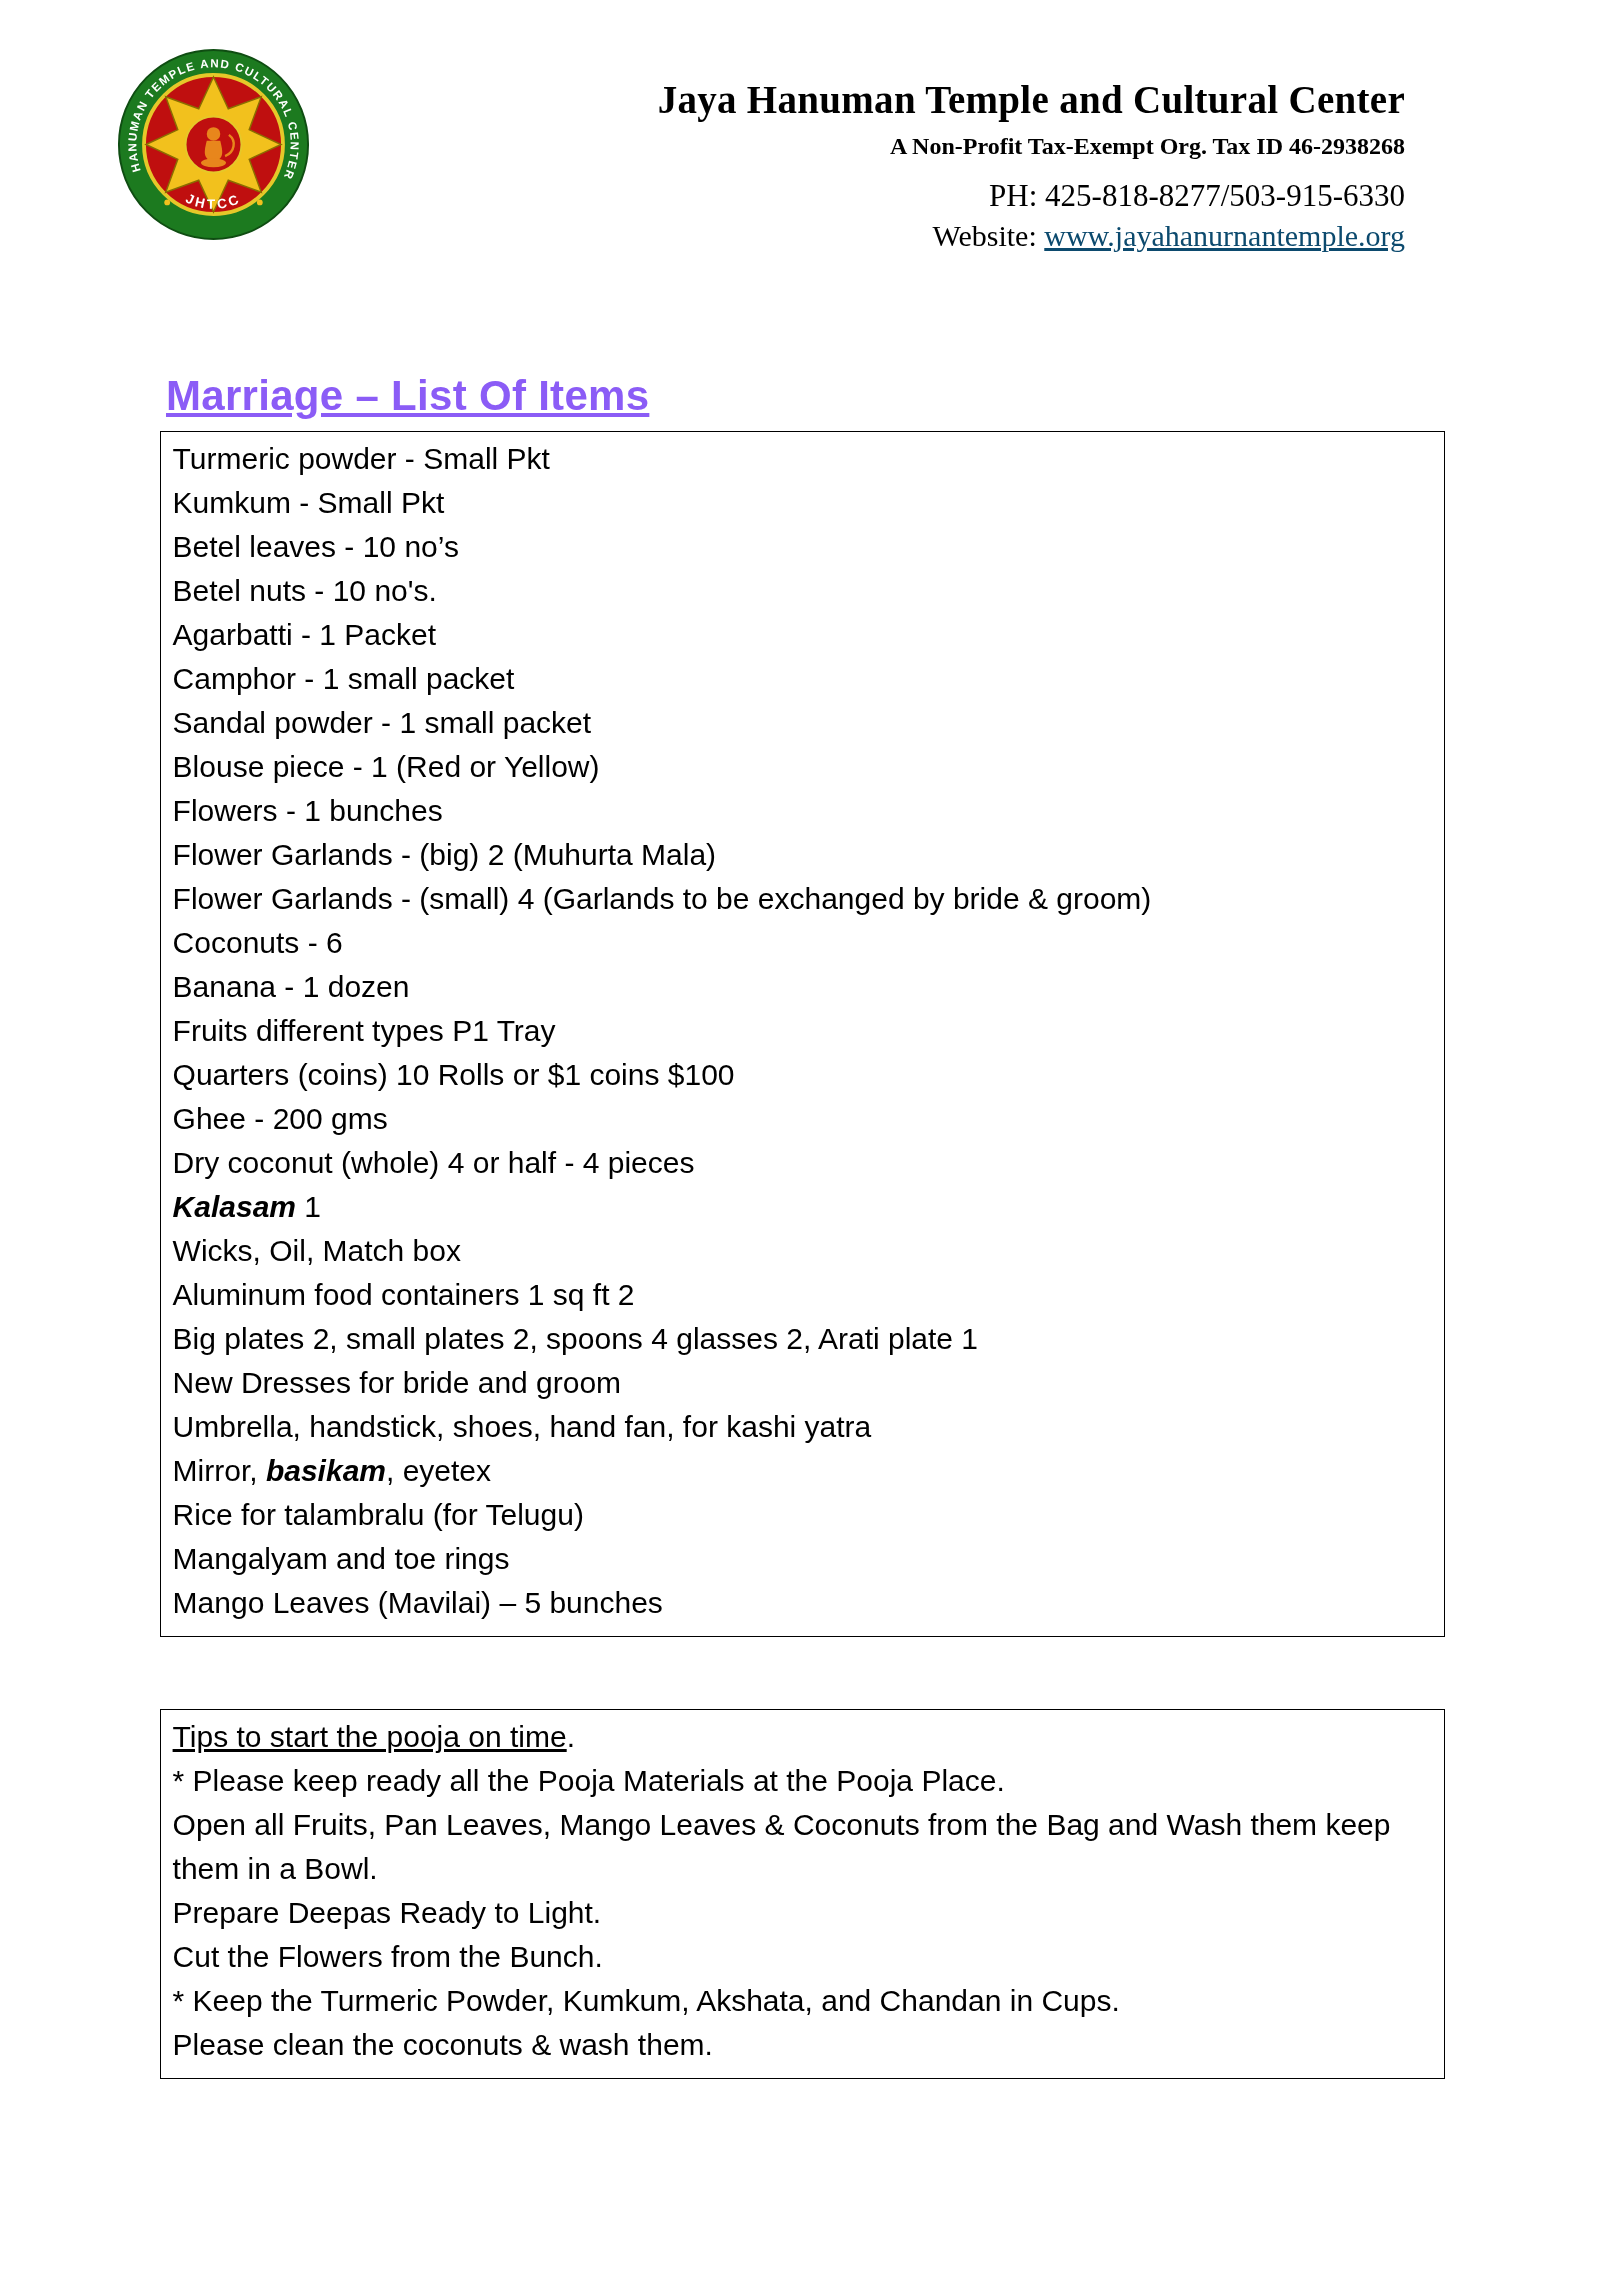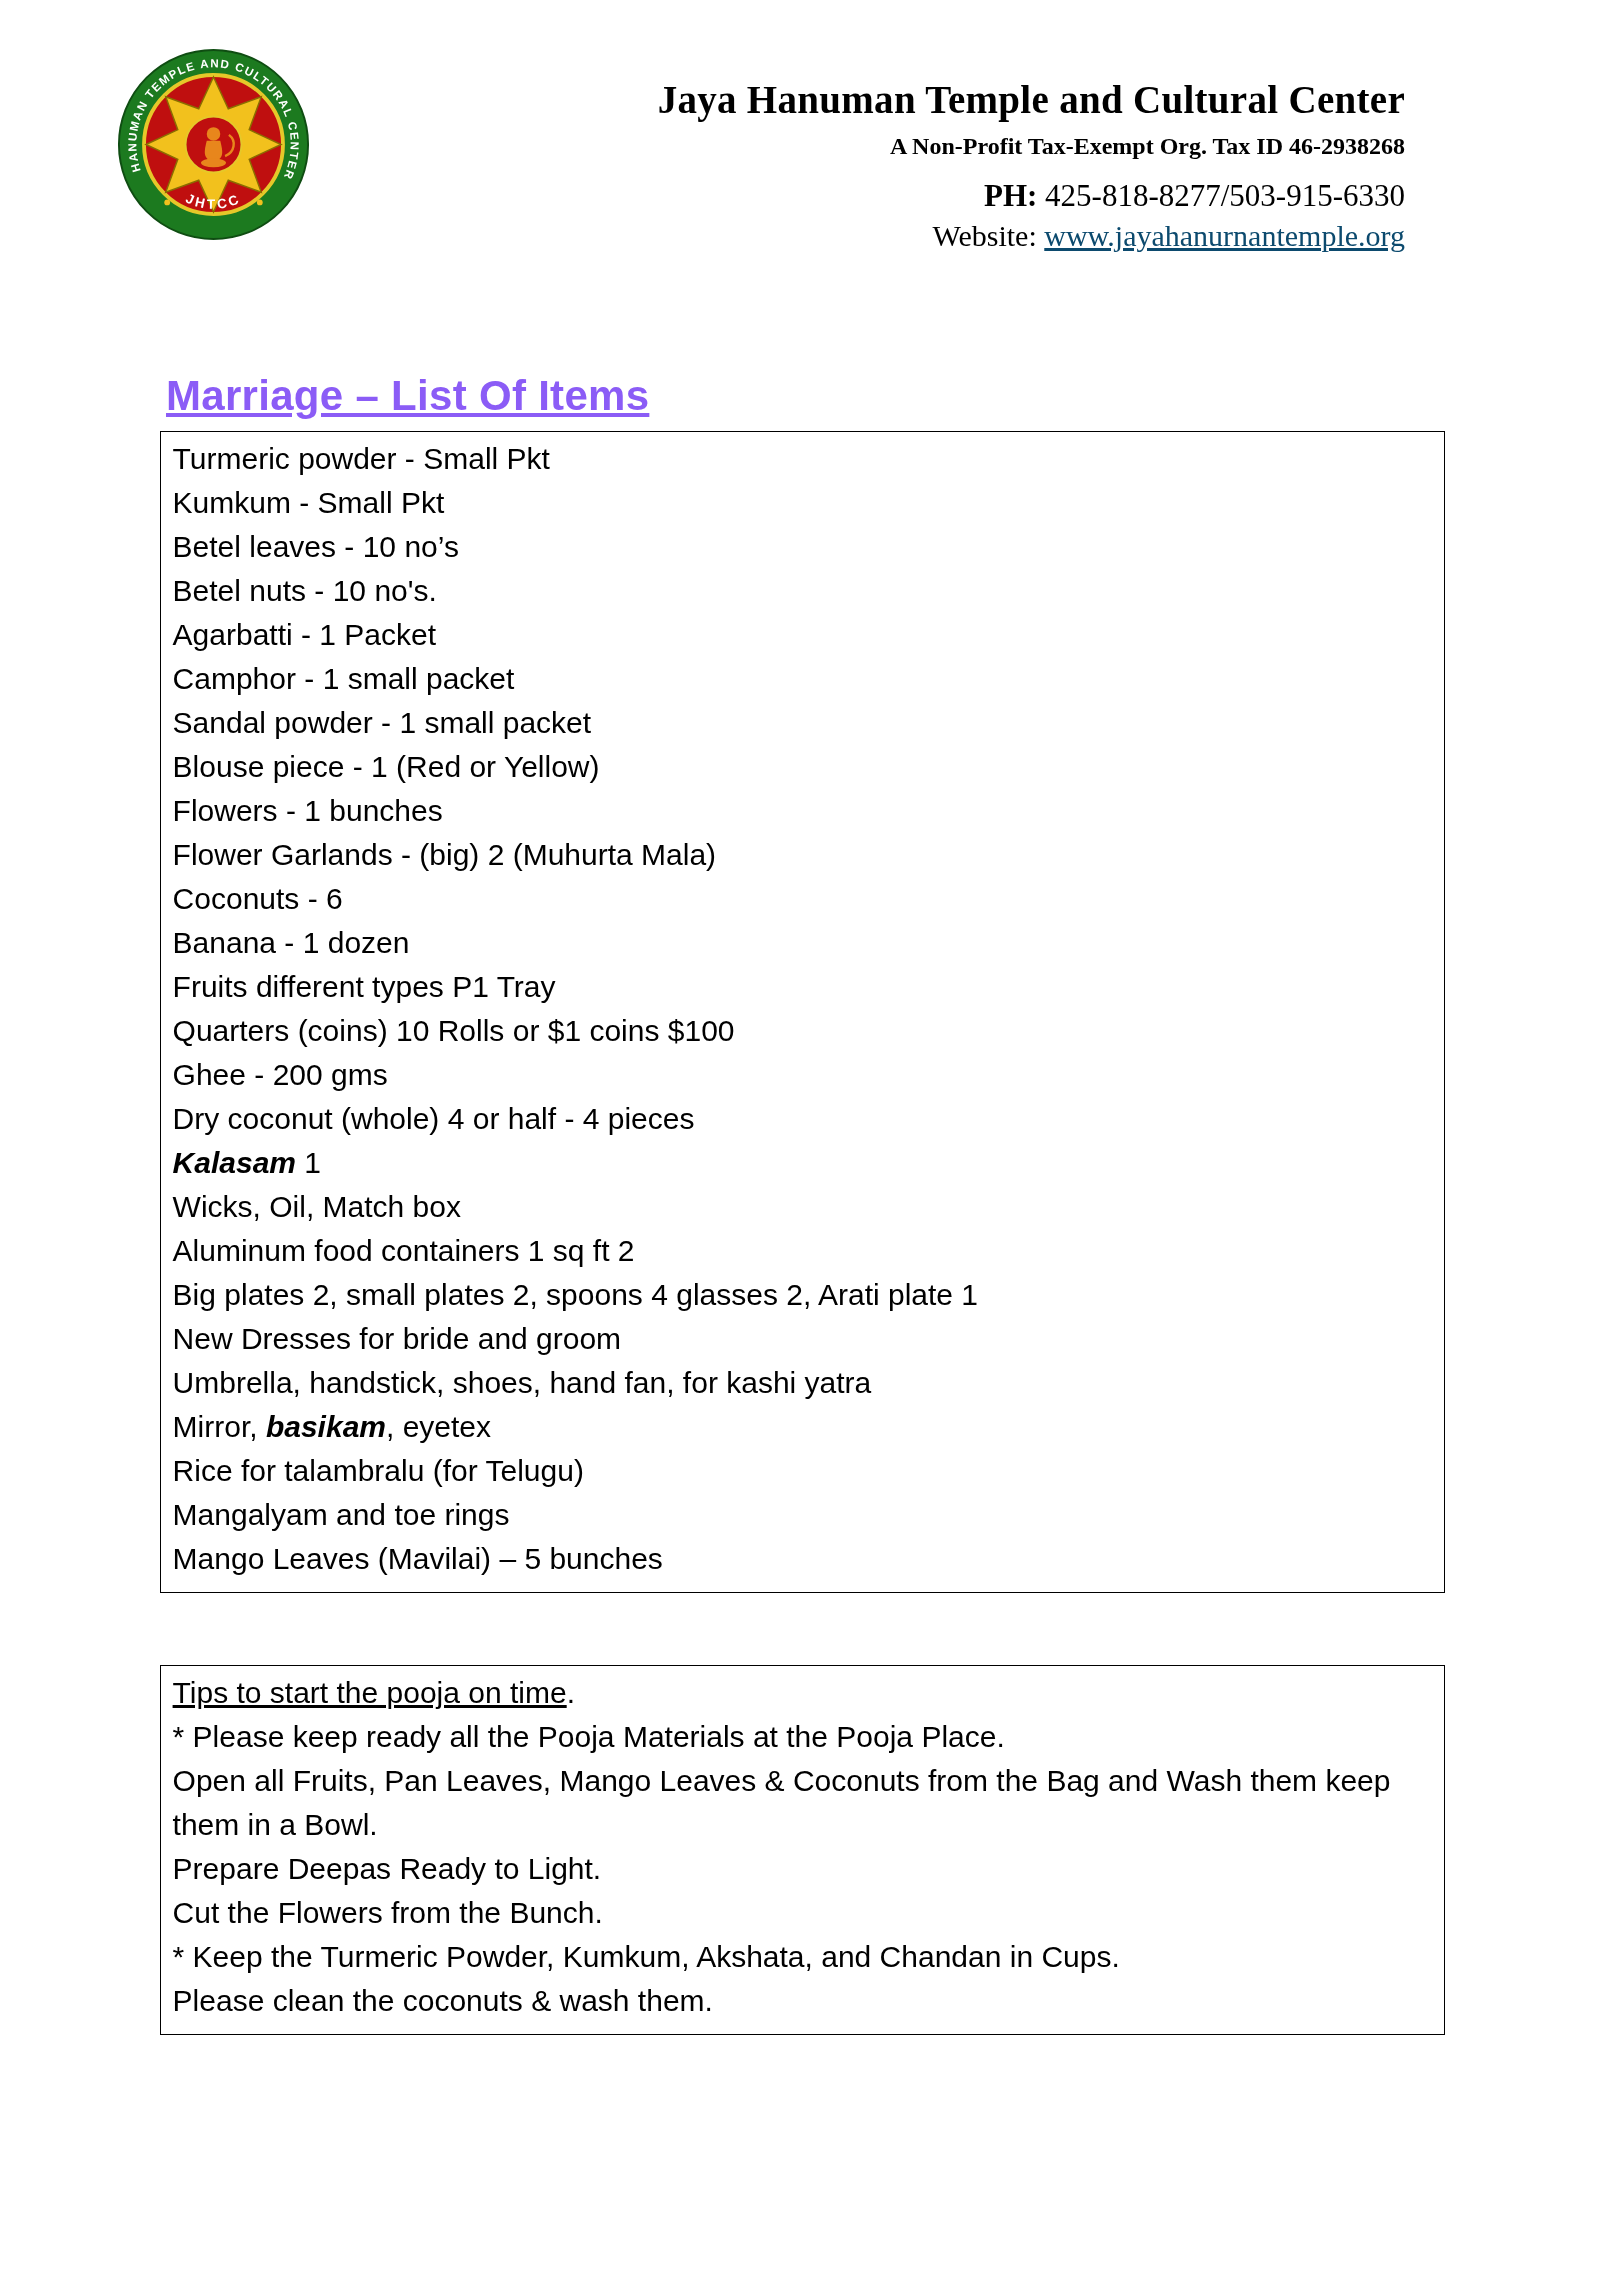--- a/index.html
+++ b/index.html
@@ -14,21 +14,21 @@
   
   .header { position:relative; min-height:304px; }
   .logo { position:absolute; left:1.8px; top:5.4px; width:193px; height:193px; }
   .header-text {
     margin-left:233px; width:1057px; text-align:right;
     font-family:"Liberation Serif", serif; padding-top:34px;
   }
   .org-name  { font-size:39px; font-weight:bold; letter-spacing:0.3px; }
   .tax-line  { font-size:24px; font-weight:bold; margin-top:10.7px; }
   .phone-line{ font-size:31px; margin-top:18px; }
-  .phone-label { font-weight:bold; }
+  .phone-label { font-weight:normal; }
   .website-line{ font-size:30px; margin-top:5.4px; }
   .website-link { color:#0c4a6e; text-decoration:underline; cursor:pointer; }
 
   
   .page-title {
     margin:25px 0 10.7px 51px;
     font-size:42px; font-weight:bold;
     color:#8b5cf6; text-decoration:underline;
     letter-spacing:0.3px;
   }
@@ -104,20 +104,21 @@
     <div class="line">Turmeric powder - Small Pkt</div>
         <div class="line">Kumkum - Small Pkt</div>
         <div class="line">Betel leaves - 10 no’s</div>
         <div class="line">Betel nuts - 10 no's.</div>
         <div class="line">Agarbatti - 1 Packet</div>
         <div class="line">Camphor - 1 small packet</div>
         <div class="line">Sandal powder - 1 small packet</div>
         <div class="line">Blouse piece - 1 (Red or Yellow)</div>
         <div class="line">Flowers - 1 bunches</div>
         <div class="line">Flower Garlands - (big) 2 (Muhurta Mala)</div>
+        <div class="line">Flower Garlands - (small) 4 (Garlands to be exchanged by bride &amp; groom)</div>
         <div class="line">Coconuts - 6</div>
         <div class="line">Banana - 1 dozen</div>
         <div class="line">Fruits different types P1 Tray</div>
         <div class="line">Quarters (coins) 10 Rolls or $1 coins $100</div>
         <div class="line">Ghee - 200 gms</div>
         <div class="line">Dry coconut (whole) 4 or half - 4 pieces</div>
       </div>
 
     <div class="line"><span class="bi">Kalasam</span><span> 1</span></div>
 

